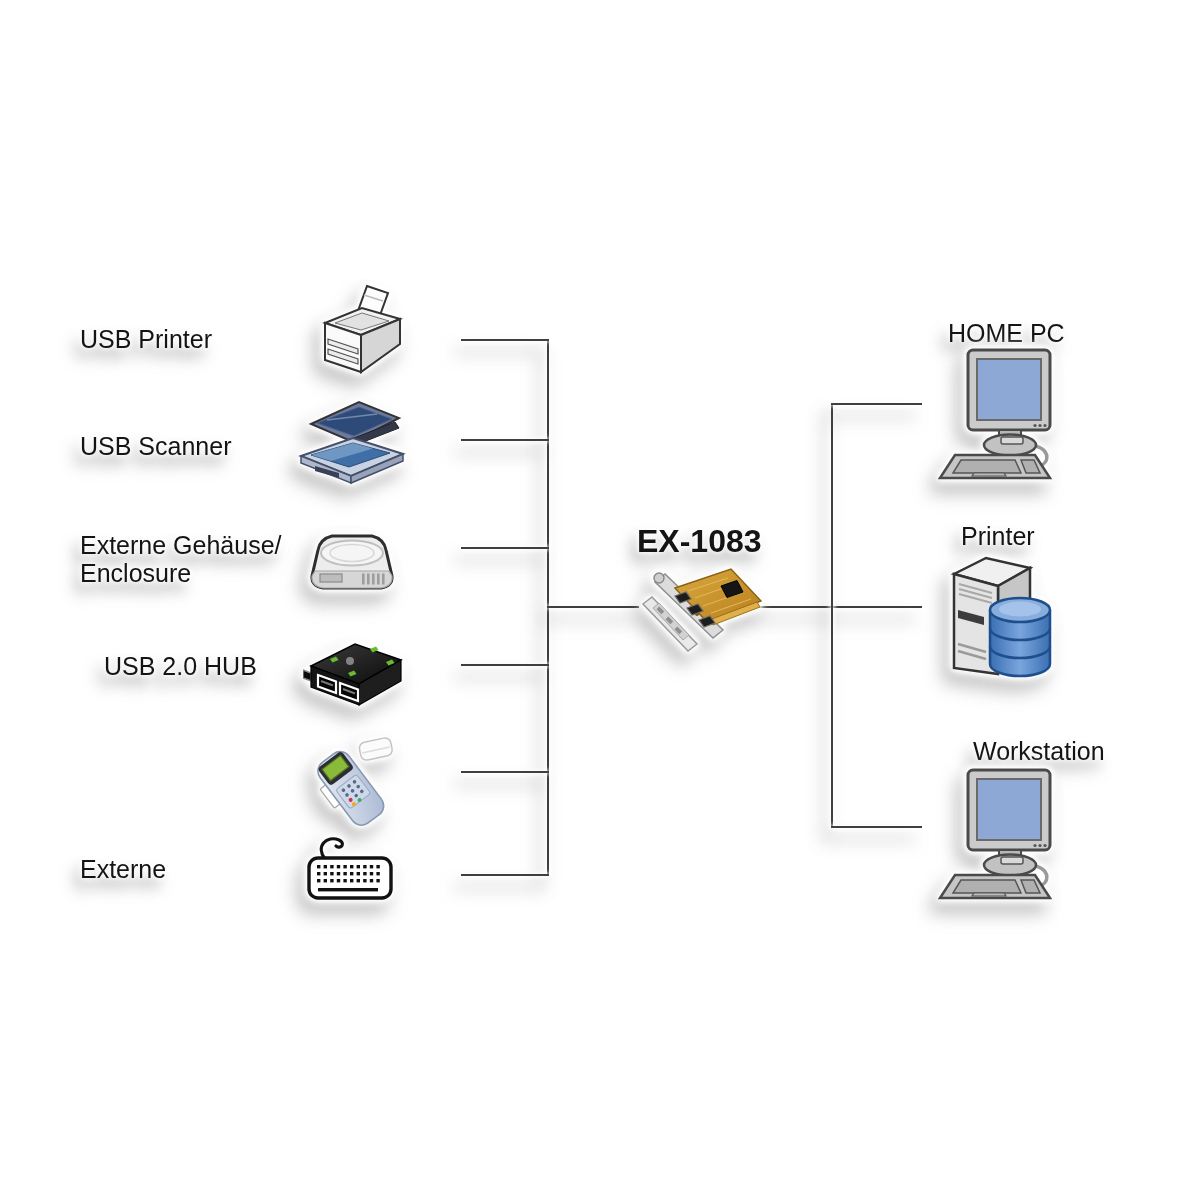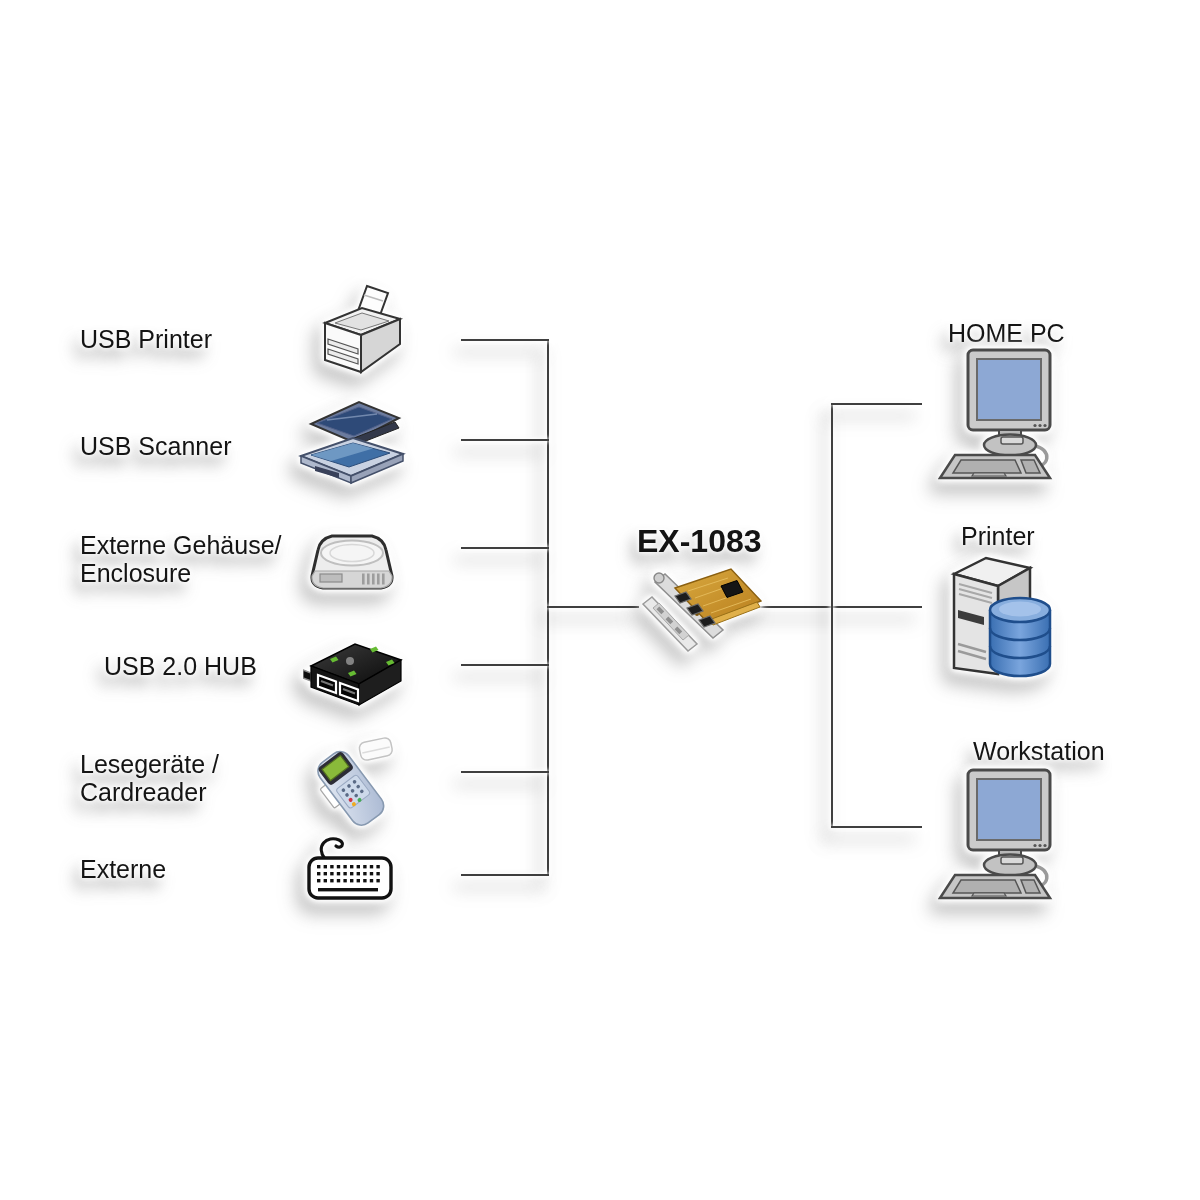--- a/index.html
+++ b/index.html
@@ -46,24 +46,20 @@
   </div>
   <div class="lbl" style="left:80px;top:432px;text-align:center;">
     <span>USB Scanner</span>
   </div>
   <div class="lbl" style="left:80px;top:531px;">
     <span>Externe Gehäuse/</span><br>
     <span>Enclosure</span>
   </div>
   <div class="lbl" style="left:80px;top:652px;margin-left:24px;">
     <span>USB 2.0 HUB</span>
-  </div>
-  <div class="lbl" style="left:80px;top:750px;">
-    <span>Lesegeräte /</span><br>
-    <span>Cardreader</span>
   </div>
   <div class="lbl" style="left:80px;top:855px;">
     <span>Externe</span>
   </div>
 
   <div class="lbl" style="left:948px;top:319px;text-align:center;">
     <span>HOME PC</span>
   </div>
   <div class="lbl" style="left:961px;top:522px;">
     <span>Printer</span>

